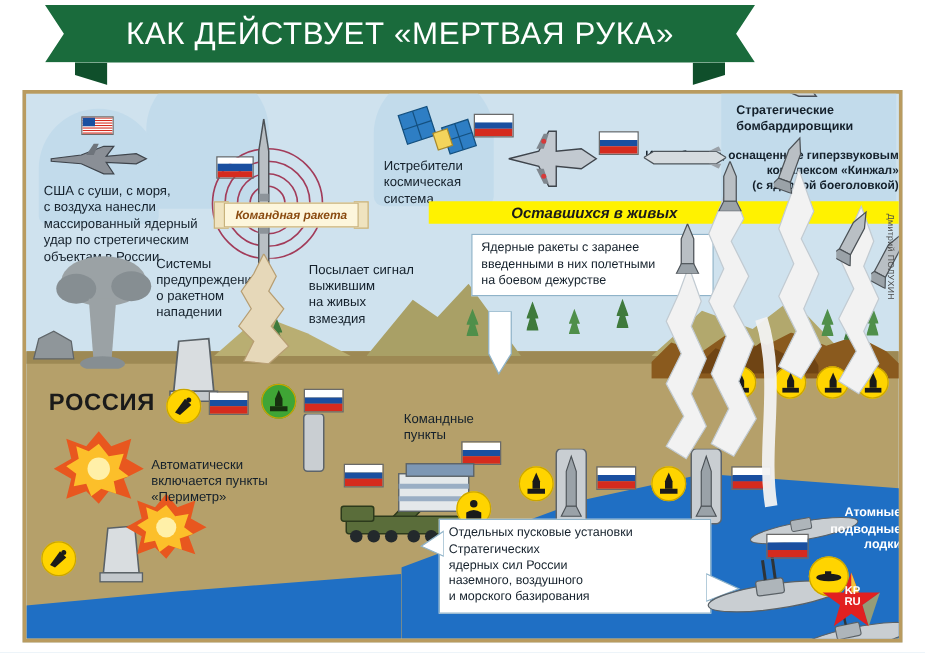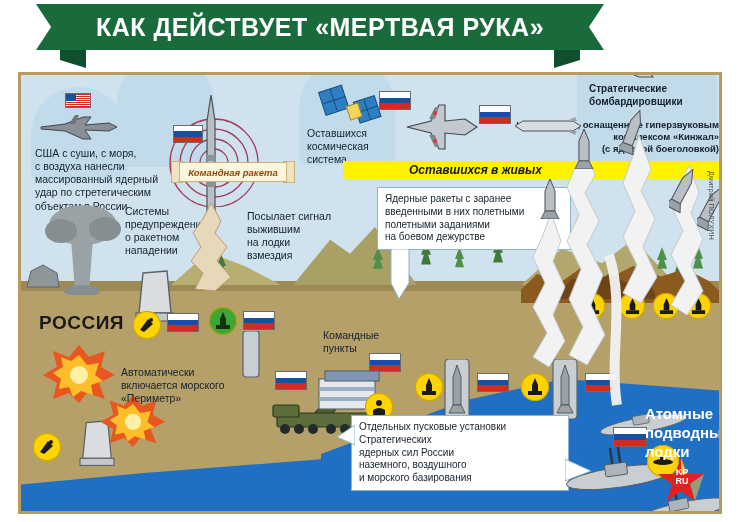--- a/index.html
+++ b/index.html
@@ -13,21 +13,21 @@
   #root { position: relative; width: 740px; height: 522px; background: #ffffff; }
 
   
   .banner-wrap { position: absolute; left: 36px; top: 4px; width: 568px; height: 64px; }
   .banner-main {
     position: absolute; left: 24px; top: 0; width: 520px; height: 46px;
     background: #1a6b3c;
     display: flex; align-items: center; justify-content: center;
   }
   .banner-title {
-    color: #ffffff; font-weight: bold; font-size: 25px;
+    color: #ffffff; font-weight: normal; font-size: 25px;
     letter-spacing: 0.5px; white-space: nowrap;
     font-family: "Liberation Sans", sans-serif;
   }
   .banner-tail-l, .banner-tail-r {
     position: absolute; top: 0; width: 36px; height: 46px; background: #1a6b3c;
   }
   .banner-tail-l { left: 0; clip-path: polygon(0 0, 100% 0, 100% 100%, 0 100%, 42% 50%); }
   .banner-tail-r { right: 0; clip-path: polygon(0 0, 100% 0, 58% 50%, 100% 100%, 0 100%); }
   .banner-fold-l, .banner-fold-r {
     position: absolute; top: 46px; width: 26px; height: 18px; background: #0f4f2b;
@@ -267,42 +267,42 @@
       <div class="ribbon-end" style="left:0;"></div>
       <div class="ribbon-end" style="right:0;"></div>
       <div class="ribbon" style="left:8px;top:1px;width:108px;height:20px;display:flex;align-items:center;justify-content:center;">
         <span>Командная ракета</span>
       </div>
     </div>
 
     <div class="txt" style="left:226px;top:116px;width:104px;margin-top:19px;">
       <div>Посылает сигнал</div>
       <div>выжившим</div>
-      <div>на лодки</div>
+      <div>на живых</div>
       <div>взмездия</div>
     </div>
 
     <svg style="position:absolute;left:296px;top:0px;" width="70" height="66" viewBox="0 0 70 66">
       <g transform="rotate(-18 35 33)">
         <rect x="8" y="8" width="24" height="24" fill="#2e7ec4" stroke="#14507f" stroke-width="1"></rect>
         <line x1="20" y1="8" x2="20" y2="32" stroke="#14507f" stroke-width="1"></line>
         <line x1="8" y1="20" x2="32" y2="20" stroke="#14507f" stroke-width="1"></line>
         <rect x="38" y="28" width="22" height="22" fill="#2e7ec4" stroke="#14507f" stroke-width="1"></rect>
         <line x1="49" y1="28" x2="49" y2="50" stroke="#14507f" stroke-width="1"></line>
         <line x1="38" y1="39" x2="60" y2="39" stroke="#14507f" stroke-width="1"></line>
         <rect x="30" y="30" width="12" height="14" fill="#f3d45c" stroke="#a8892c" stroke-width="1"></rect>
       </g>
     </svg>
     <div class="flag" style="left:358px;top:16px;width:32px;height:19px;">
       <div class="w"></div>
         <div class="bl"></div>
         <div class="r"></div>
     </div>
     <div class="txt" style="left:286px;top:52px;width:100px;">
-      <div>Оставшихся</div>
+      <div>Истребители</div>
       <div>космическая</div>
       <div>система</div>
     </div>
 
     <svg style="position:absolute;left:380px;top:24px;" width="80" height="56" viewBox="0 0 80 56">
       <path d="M6 28 L30 22 L38 6 L44 6 L44 22 L64 20 L76 28 L64 36 L44 34 L44 50 L38 50 L30 34 Z" fill="#c2c9d0" stroke="#3e444b" stroke-width="1.1"></path>
       <path d="M28 20 L34 8 L38 8 L34 20 Z" fill="#7f868d"></path>
       <path d="M28 36 L34 48 L38 48 L34 36 Z" fill="#7f868d"></path>
       <circle cx="34" cy="14" r="2" fill="#d63a3a"></circle>
       <circle cx="34" cy="42" r="2" fill="#d63a3a"></circle>
@@ -334,21 +334,20 @@
       <path d="M52 14 L60 18 L62 14 Z" fill="#9aa1a8"></path>
     </svg>
 
     <div class="yellow-band">
       <span>Оставшихся в живых</span>
     </div>
 
     <div class="callout" style="left:356px;top:112px;width:194px;">
       <div>Ядерные ракеты с заранее</div>
       <div>введенными в них полетными</div>
-      <div>полетными заданиями</div>
       <div>на боевом дежурстве</div>
     </div>
     <svg style="position:absolute;left:366px;top:174px;" width="26" height="54" viewBox="0 0 26 54">
       <path d="M4 0 L22 0 L22 34 L12 50 L4 34 Z" fill="#ffffff" stroke="#8fb3c9" stroke-width="1"></path>
     </svg>
 
     <svg style="position:absolute;left:16px;top:124px;" width="92" height="96" viewBox="0 0 92 96">
       <ellipse cx="46" cy="26" rx="34" ry="20" fill="#9ba2a5"></ellipse>
       <ellipse cx="24" cy="32" rx="16" ry="12" fill="#868e92"></ellipse>
       <ellipse cx="68" cy="30" rx="16" ry="12" fill="#868e92"></ellipse>
@@ -380,21 +379,21 @@
           <circle cx="13" cy="4" r="2" fill="#1a1a1a"></circle>
         </svg>
     </div>
     <div class="flag" style="left:146px;top:238px;width:32px;height:19px;">
       <div class="w"></div>
         <div class="bl"></div>
         <div class="r"></div>
     </div>
     <div class="txt" style="left:100px;top:272px;width:126px;margin-top:19px;">
       <div>Автоматически</div>
-      <div>включается морского</div>
+      <div>включается пункты</div>
       <div>«Периметр»</div>
     </div>
     <div class="badge" style="left:12px;top:358px;width:28px;height:28px;">
       <svg width="18" height="18" viewBox="0 0 18 18">
           <path d="M2 14 L10 3 L15 8 L6 16 Z" fill="#1a1a1a"></path>
           <circle cx="13" cy="4" r="2" fill="#1a1a1a"></circle>
         </svg>
     </div>
 
     <div class="badge green" style="left:188px;top:232px;width:28px;height:28px;">
@@ -590,21 +589,21 @@
       <div class="w"></div>
         <div class="bl"></div>
         <div class="r"></div>
     </div>
     <div class="badge" style="left:626px;top:370px;width:32px;height:32px;">
       <svg width="22" height="12" viewBox="0 0 22 12">
           <ellipse cx="11" cy="7" rx="10" ry="3" fill="#1a1a1a"></ellipse>
           <rect x="8" y="2" width="5" height="4" fill="#1a1a1a"></rect>
         </svg>
     </div>
-    <div class="txt b" style="left:624px;top:330px;width:76px;color:#ffffff;font-size:15px;">
+    <div class="txt b" style="left:624px;top:330px;width:76px;color:#ffffff;font-size:10px;text-align:right;">
       <div>Атомные</div>
       <div>подводные</div>
       <div>лодки</div>
     </div>
 
     <div class="kp-logo">
       <svg width="48" height="46" viewBox="0 0 48 46" style="position:absolute;left:0;top:0;">
         <path d="M24 1 L30 17 L47 17 L33 27 L38 44 L24 34 L10 44 L15 27 L1 17 L18 17 Z" fill="#e22020"></path>
         <path d="M24 1 L30 17 L24 17 Z" fill="#f5c23a"></path>
         <path d="M47 17 L33 27 L38 44 Z" fill="#f5c23a" opacity="0.55"></path>

